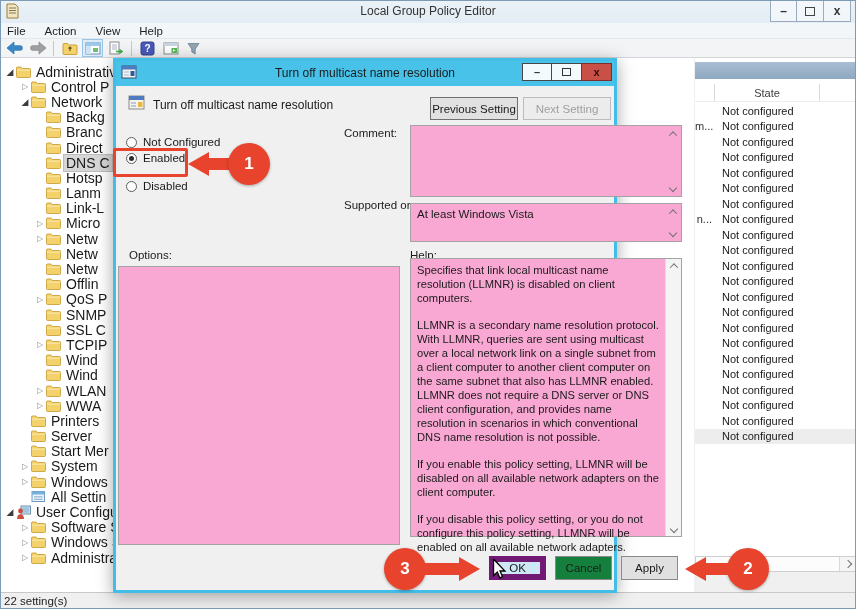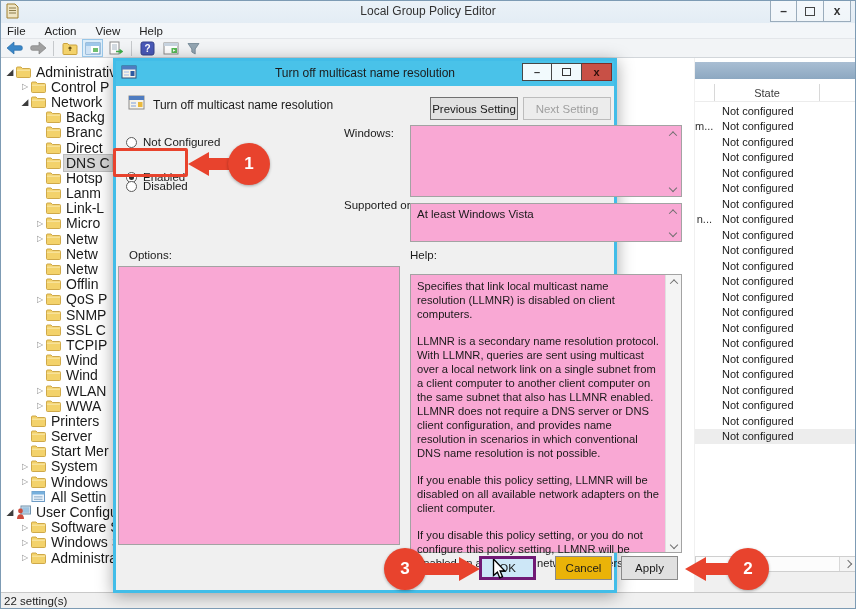--- a/index.html
+++ b/index.html
@@ -99,22 +99,22 @@
   .box .chev-box{position:absolute;right:2px;width:12px;height:12px;display:flex;align-items:center;justify-content:center}
   .supported-text{position:absolute;left:6px;top:4px;font-size:11.5px;color:#1a1a1a}
 
   .help-scroll{position:absolute;right:0;top:0;bottom:0;width:15px;background:#f4f4f4;border-left:1px solid #e0e0e0}
   .help-scroll .chev-box{position:absolute;left:0;width:15px;height:14px;display:flex;align-items:center;justify-content:center}
   .help-text{position:absolute;left:6px;top:4px;right:21px;font-size:11.2px;line-height:14px;color:#1a1a1a}
   .help-para{margin:0 0 13px 0}
 
   .dlg-bottom-btn{position:absolute;top:470px;width:57px;height:24px;font-size:11.5px;display:flex;align-items:center;
                   justify-content:center;box-sizing:border-box;color:#1a1a1a}
-  .btn-ok{left:363px;background:#cde7f7;border:3px solid #701a75}
-  .btn-cancel{left:439px;background:#eab308;border:1px solid #8a8a8a}
+  .btn-ok{left:373px;background:#cde7f7;border:6px solid #701a75}
+  .btn-cancel{left:439px;background:#15803d;border:1px solid #8a8a8a}
   .btn-apply{left:505px;background:#e0e0e0;border:1px solid #8a8a8a}
 
   
   .ann{z-index:20}
   .ann-box{position:absolute;left:113px;top:148px;width:75px;height:29px;border:3px solid #e8432d;border-radius:2px;box-sizing:border-box}
   .num-circle{position:absolute;width:42px;height:42px;border-radius:50%;background:#e8432d;color:#fff;
               font-size:17px;font-weight:bold;display:flex;align-items:center;justify-content:center;
               box-shadow:0 1px 3px rgba(0,0,0,.3)}
   .arr-bar{position:absolute;height:12px;background:#e8432d}
   .arr-head{position:absolute;width:0;height:0;border-top:12px solid transparent;border-bottom:12px solid transparent}
@@ -686,31 +686,31 @@
     </span>
     <span class="setting-head-label">Turn off multicast name resolution</span>
     <span class="nav-btn nav-prev">Previous Setting</span>
     <span class="nav-btn nav-next">Next Setting</span>
 
     <div id="radio-group">
         <label class="radio-row" style="top: 47px;">
           <span class="radio-circle"></span>
           <span class="radio-label">Not Configured</span>
         </label>
-        <label class="radio-row" style="top: 82px;">
+        <label class="radio-row" style="top: 63px;">
           <span class="radio-circle checked"></span>
           <span class="radio-label">Enabled</span>
         </label>
         <label class="radio-row" style="top: 91px;">
           <span class="radio-circle"></span>
           <span class="radio-label">Disabled</span>
         </label>
       </div>
 
-    <span class="fld-label" style="left:228px;top:41px">Windows:</span>
+    <span class="fld-label" style="left:228px;top:41px">Comment:</span>
     <div class="box" style="left:294px;top:39px;width:272px;height:72px">
       <span></span>
       <span class="chev-box" style="top:2px">
           <span class="chev chev-up"></span>
         </span>
       <span class="chev-box" style="bottom:2px">
           <span class="chev chev-down"></span>
         </span>
     </div>
 
@@ -723,21 +723,21 @@
       <span class="chev-box" style="bottom:2px">
           <span class="chev chev-down"></span>
         </span>
     </div>
 
     <span class="fld-label" style="left:13px;top:163px">Options:</span>
     <span class="fld-label" style="left:294px;top:163px">Help:</span>
 
     <div class="box" style="left:2px;top:180px;width:282px;height:279px"></div>
 
-    <div class="box" style="left:294px;top:188px;width:272px;height:279px">
+    <div class="box" style="left:294px;top:172px;width:272px;height:279px">
       <div class="help-text" id="help-text">
           <div class="help-para">Specifies that link local multicast name resolution (LLMNR) is disabled on client computers.</div>
           <div class="help-para">LLMNR is a secondary name resolution protocol. With LLMNR, queries are sent using multicast over a local network link on a single subnet from a client computer to another client computer on the same subnet that also has LLMNR enabled. LLMNR does not require a DNS server or DNS client configuration, and provides name resolution in scenarios in which conventional DNS name resolution is not possible.</div>
           <div class="help-para">If you enable this policy setting, LLMNR will be disabled on all available network adapters on the client computer.</div>
           <div class="help-para">If you disable this policy setting, or you do not configure this policy setting, LLMNR will be enabled on all available network adapters.</div>
         </div>
       <div class="help-scroll">
         <span class="chev-box" style="top:0">
             <span class="chev chev-up"></span>
           </span>

